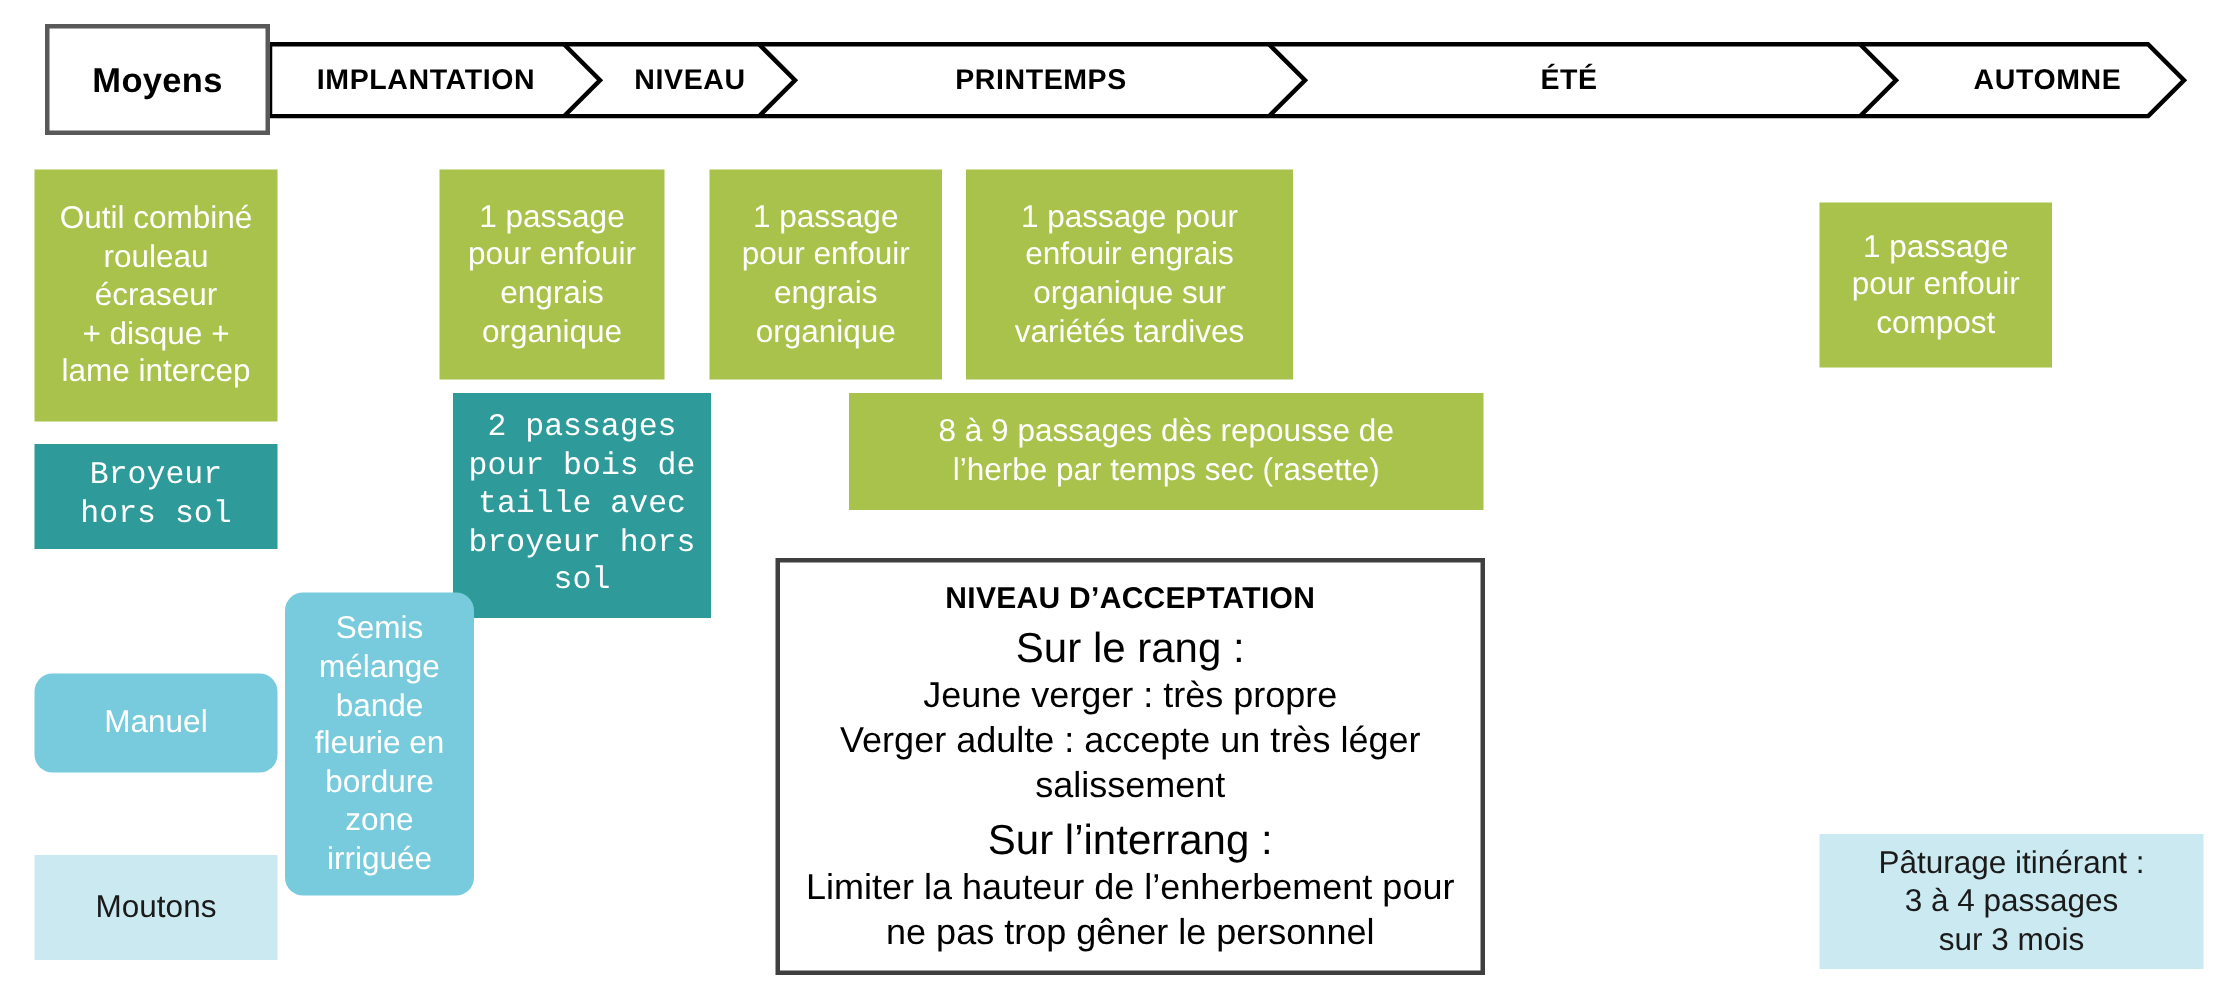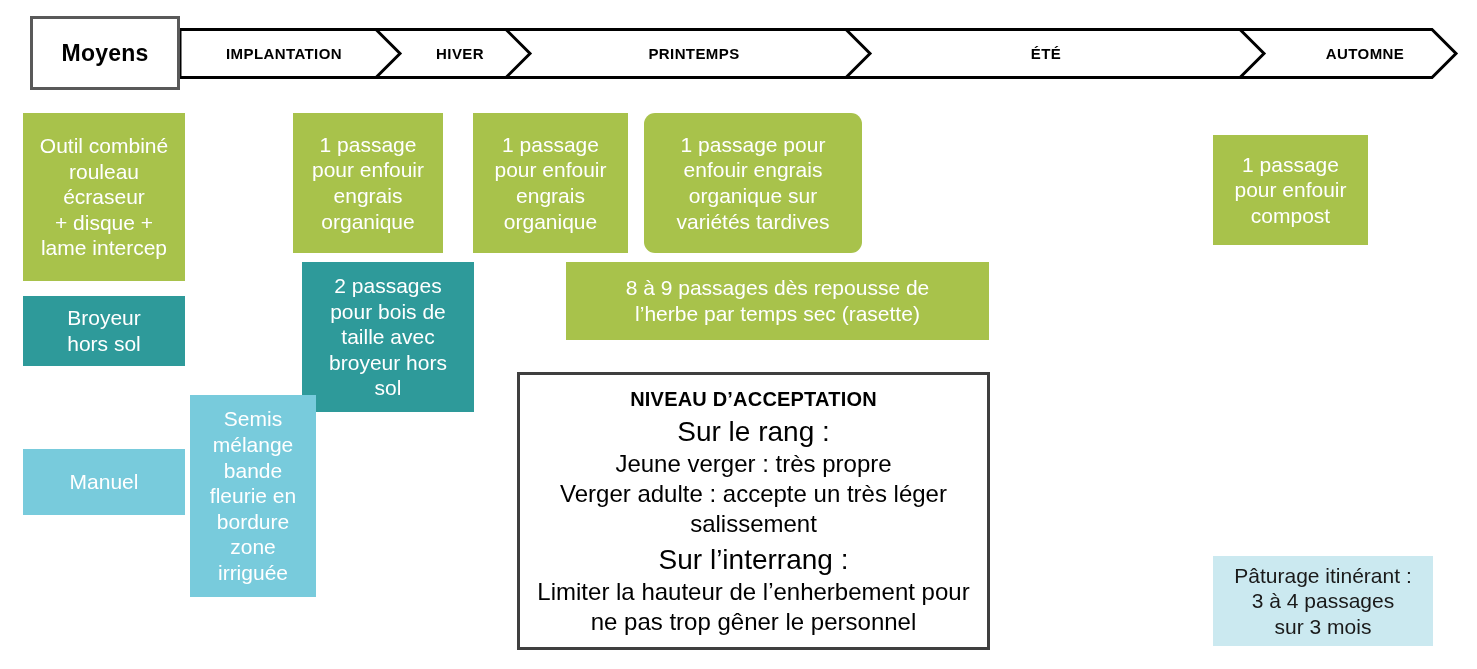--- a/index.html
+++ b/index.html
@@ -46,42 +46,42 @@
   .banner svg { display:block; width:100%; height:100%; }
 
   .season-label {
     position: absolute;
     top: 28px;
     height: 51px;
     display: flex;
     align-items: center;
     justify-content: center;
     font-weight: bold;
-    font-size: 15px;
+    font-size: 19px;
     letter-spacing: 0.4px;
     color: #000000;
     white-space: nowrap;
   }
 
   
   .blk {
     position: absolute;
     box-sizing: border-box;
     display: flex;
     align-items: center;
     justify-content: center;
     text-align: center;
     font-size: 21px;
     line-height: 1.22;
     padding: 4px 6px;
     white-space: pre-line;
   }
   .blk.green       { background: #A8C24B; color: #ffffff; }
-  .blk.teal        { background: #2E9A9A; color: #ffffff; }
-  .blk.blue        { background: #78CBDC; color: #ffffff; }
+  .blk.teal        { background: #2E9A9A; color: #ffffff; font-family: Liberation Mono, monospace; }
+  .blk.blue        { background: #78CBDC; color: #ffffff; border-radius: 12px; }
   .blk.paleblue    { background: #CBE9F0; color: #1a1a1a; }
 
   .accept-box {
     position: absolute;
     box-sizing: border-box;
     border: 3px solid #3f3f3f;
     background: #ffffff;
     color: #000000;
     display: flex;
     flex-direction: column;
@@ -117,48 +117,49 @@
       <path d="M0,1.5 L1252,1.5 L1276,25.5 L1252,49.5 L0,49.5 Z" fill="#ffffff" stroke="#000000" stroke-width="3"></path>
 
       <path d="M196,1.5 L220,25.5 L196,49.5" fill="none" stroke="#000000" stroke-width="3"></path>
       <path d="M326,1.5 L350,25.5 L326,49.5" fill="none" stroke="#000000" stroke-width="3"></path>
       <path d="M666,1.5 L690,25.5 L666,49.5" fill="none" stroke="#000000" stroke-width="3"></path>
       <path d="M1060,1.5 L1084,25.5 L1060,49.5" fill="none" stroke="#000000" stroke-width="3"></path>
     </svg>
   </div>
 
   <div class="season-label" style="left:186px; width:196px;">IMPLANTATION</div>
-  <div class="season-label" style="left:400px; width:120px;">HIVER</div>
+  <div class="season-label" style="left:400px; width:120px;">NIVEAU</div>
   <div class="season-label" style="left:534px; width:320px;">PRINTEMPS</div>
   <div class="season-label" style="left:876px; width:340px;">ÉTÉ</div>
   <div class="season-label" style="left:1270px; width:190px;">AUTOMNE</div>
 
   <div class="blk green" style="left:23px; top:113px; width:162px; height:168px;">Outil combiné
 rouleau
 écraseur
 + disque +
 lame intercep</div>
 
   <div class="blk teal" style="left:23px; top:296px; width:162px; height:70px;">Broyeur
 hors sol</div>
 
   <div class="blk blue" style="left:23px; top:449px; width:162px; height:66px;">Manuel</div>
 
+  <div class="blk paleblue" style="left:23px; top:570px; width:162px; height:70px;">Moutons</div>
 
   <div class="blk green" style="left:293px; top:113px; width:150px; height:140px;">1 passage
 pour enfouir
 engrais
 organique</div>
 
   <div class="blk green" style="left:473px; top:113px; width:155px; height:140px;">1 passage
 pour enfouir
 engrais
 organique</div>
 
-  <div class="blk green" style="left:644px; top:113px; width:218px; height:140px;border-radius:11px;">1 passage pour
+  <div class="blk green" style="left:644px; top:113px; width:218px; height:140px;">1 passage pour
 enfouir engrais
 organique sur
 variétés tardives</div>
 
   <div class="blk green" style="left:1213px; top:135px; width:155px; height:110px;">1 passage
 pour enfouir
 compost</div>
 
   <div class="blk teal" style="left:302px; top:262px; width:172px; height:150px;">2 passages
 pour bois de
@@ -170,21 +171,21 @@
 l’herbe par temps sec (rasette)</div>
 
   <div class="blk blue" style="left:190px; top:395px; width:126px; height:202px;">Semis
 mélange
 bande
 fleurie en
 bordure
 zone
 irriguée</div>
 
-  <div class="blk paleblue" style="left:1213px; top:556px; width:220px; height:90px;">Pâturage itinérant :
+  <div class="blk paleblue" style="left:1213px; top:556px; width:256px; height:90px;">Pâturage itinérant :
 3 à 4 passages
 sur 3 mois</div>
 
   <div class="accept-box" style="left:517px; top:372px; width:473px; height:278px;">
     <div class="accept-title">NIVEAU D’ACCEPTATION</div>
     <div class="accept-sub">Sur le rang :</div>
     <div class="accept-line">Jeune verger : très propre</div>
     <div class="accept-line">Verger adulte : accepte  un très léger</div>
     <div class="accept-line">salissement</div>
     <div class="accept-gap"></div>

